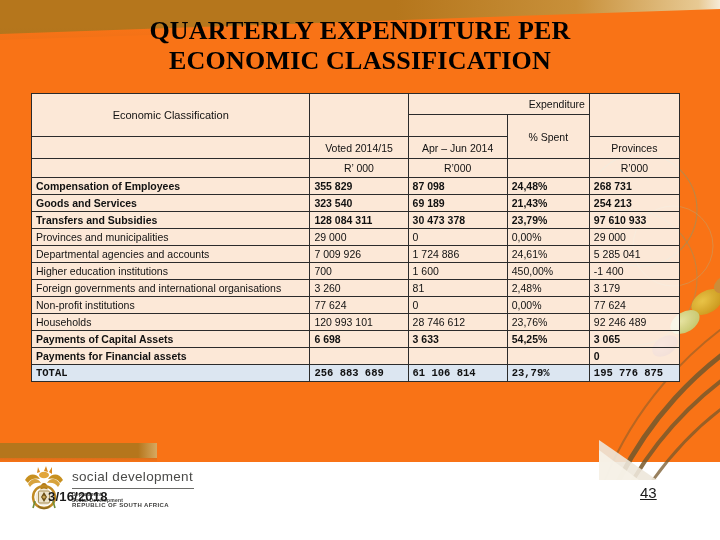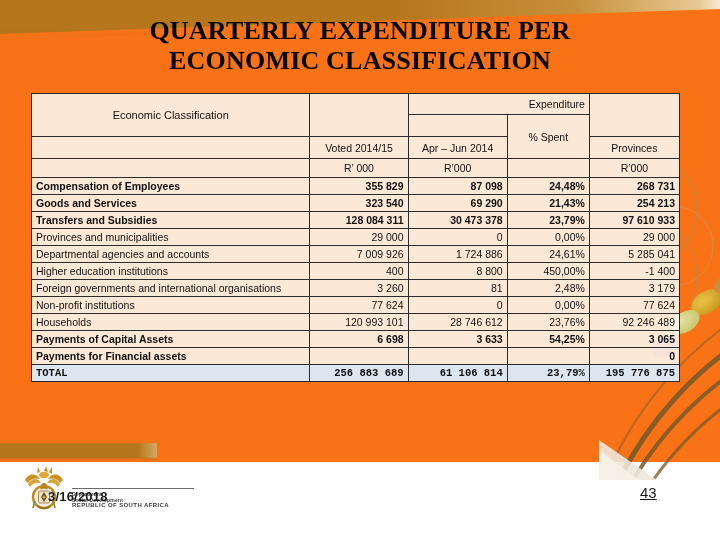--- a/index.html
+++ b/index.html
@@ -80,21 +80,21 @@
     font-weight:normal;
   }
   .c0{width:278px;}
   .c1{width:98px;}
   .c2{width:99px;}
   .c3{width:82px;}
   .c4{width:90px;}
 
   th.hdr{font-weight:bold;font-size:10.5px;}
   th.hdr-left{text-align:center;font-weight:bold;font-size:11px;}
-  td.num{text-align:right;font-variant-numeric:tabular-nums;white-space:nowrap;}
+  td.num{text-align:left;font-variant-numeric:tabular-nums;white-space:nowrap;}
   tr.bold td{font-weight:bold;}
   td.indent{padding-left:14px;}
   tr.total td{background:#DCE6F1;font-weight:bold;font-family:Liberation Mono, monospace;}
   .blank-cell{background:rgba(253,252,247,0.86);}
 
   
   .hdr-row1 td,.hdr-row1 th{height:16px;}
   .hdr-row2 td,.hdr-row2 th{height:17px;}
   .hdr-row3 td,.hdr-row3 th{height:14px;}
 
@@ -224,21 +224,21 @@
         <tr class="bold">
           <td>Compensation of Employees</td>
           <td class="num">355 829</td>
           <td class="num">87 098</td>
           <td class="num">24,48%</td>
           <td class="num">268 731</td>
         </tr>
         <tr class="bold">
           <td>Goods and Services</td>
           <td class="num">323 540</td>
-          <td class="num">69 290</td>
+          <td class="num">69 189</td>
           <td class="num">21,43%</td>
           <td class="num">254 213</td>
         </tr>
         <tr class="bold">
           <td>Transfers and Subsidies</td>
           <td class="num">128 084 311</td>
           <td class="num">30 473 378</td>
           <td class="num">23,79%</td>
           <td class="num">97 610 933</td>
         </tr>
@@ -251,22 +251,22 @@
         </tr>
         <tr>
           <td class="indent">Departmental agencies and accounts</td>
           <td class="num">7 009 926</td>
           <td class="num">1 724 886</td>
           <td class="num">24,61%</td>
           <td class="num">5 285 041</td>
         </tr>
         <tr>
           <td class="indent">Higher education institutions</td>
-          <td class="num">400</td>
-          <td class="num">8 800</td>
+          <td class="num">700</td>
+          <td class="num">1 600</td>
           <td class="num">450,00%</td>
           <td class="num">-1 400</td>
         </tr>
         <tr>
           <td class="indent">Foreign governments and international organisations</td>
           <td class="num">3 260</td>
           <td class="num">81</td>
           <td class="num">2,48%</td>
           <td class="num">3 179</td>
         </tr>
@@ -331,20 +331,21 @@
         <circle cx="22" cy="31" r="11" fill="none" stroke="#C08A22" stroke-width="2.4"></circle>
         <circle cx="22" cy="31" r="8.6" fill="#F2EAD6"></circle>
         <rect x="16.5" y="25" width="11" height="12" rx="1.2" fill="#EDE3C9" stroke="#8C6A20" stroke-width="0.7"></rect>
         <path d="M22 26 L25 31 L22 36 L19 31 Z" fill="#6B4E14"></path>
         <circle cx="22" cy="31" r="1.6" fill="#C8A85A"></circle>
         <path d="M16 40 Q22 45 28 40" fill="none" stroke="#8C6A20" stroke-width="1.4"></path>
         <path d="M13 35 L11 42" stroke="#6E8C3A" stroke-width="1.6" fill="none"></path>
         <path d="M31 35 L33 42" stroke="#6E8C3A" stroke-width="1.6" fill="none"></path>
       </svg>
     </div>
+    <div class="brand">social development</div>
     <div class="rule"></div>
     <div class="dept" style="white-space:pre-line;">Department:
 Social Development</div>
     <div class="country">REPUBLIC OF SOUTH AFRICA</div>
   </div>
 
   <div class="date-stamp">3/16/2018</div>
   <div class="page-num">43</div>
 
 </div>

